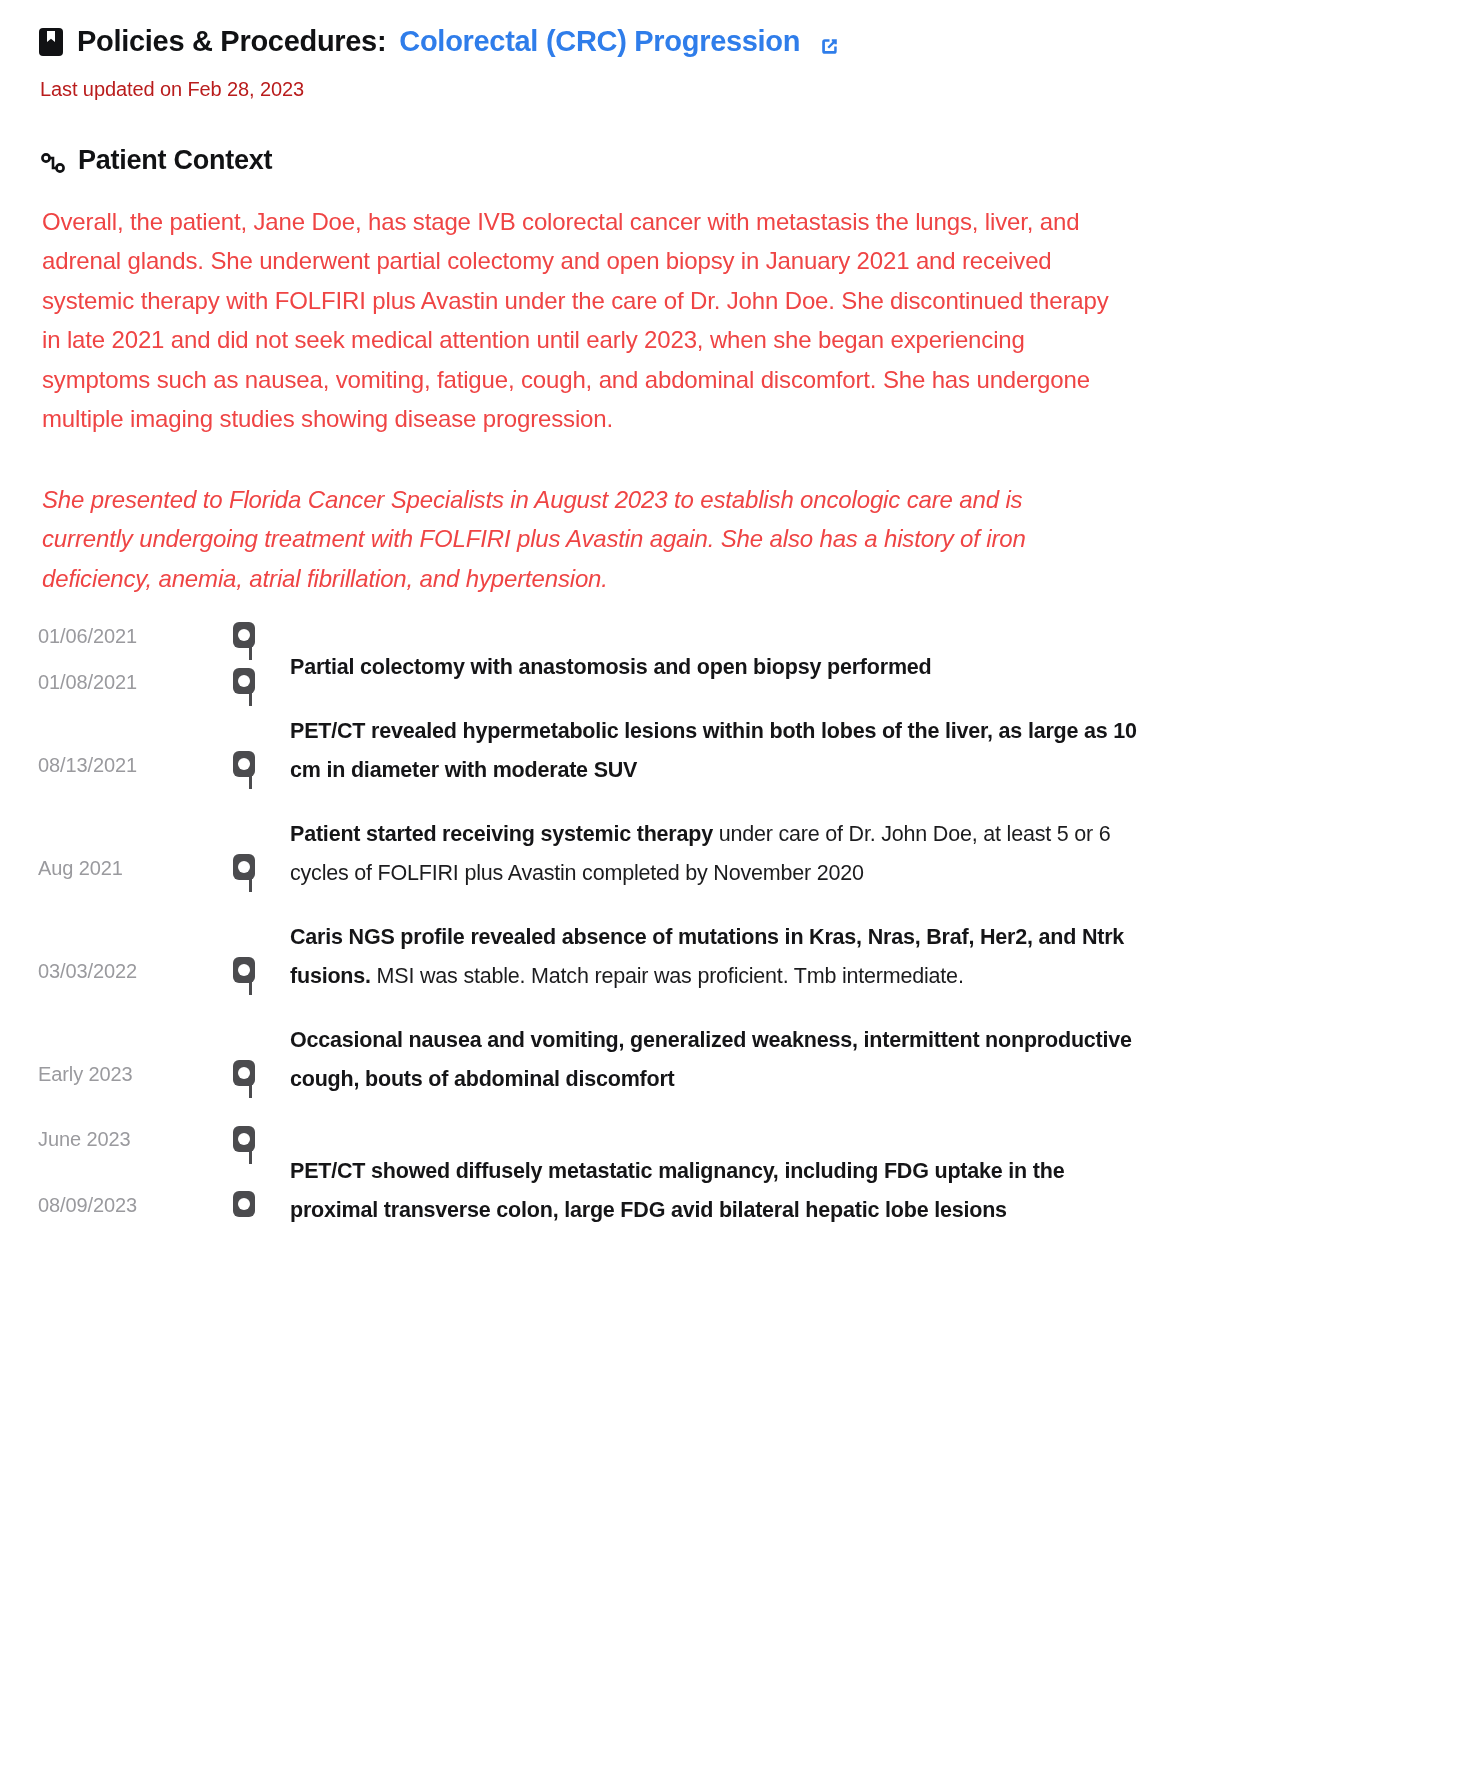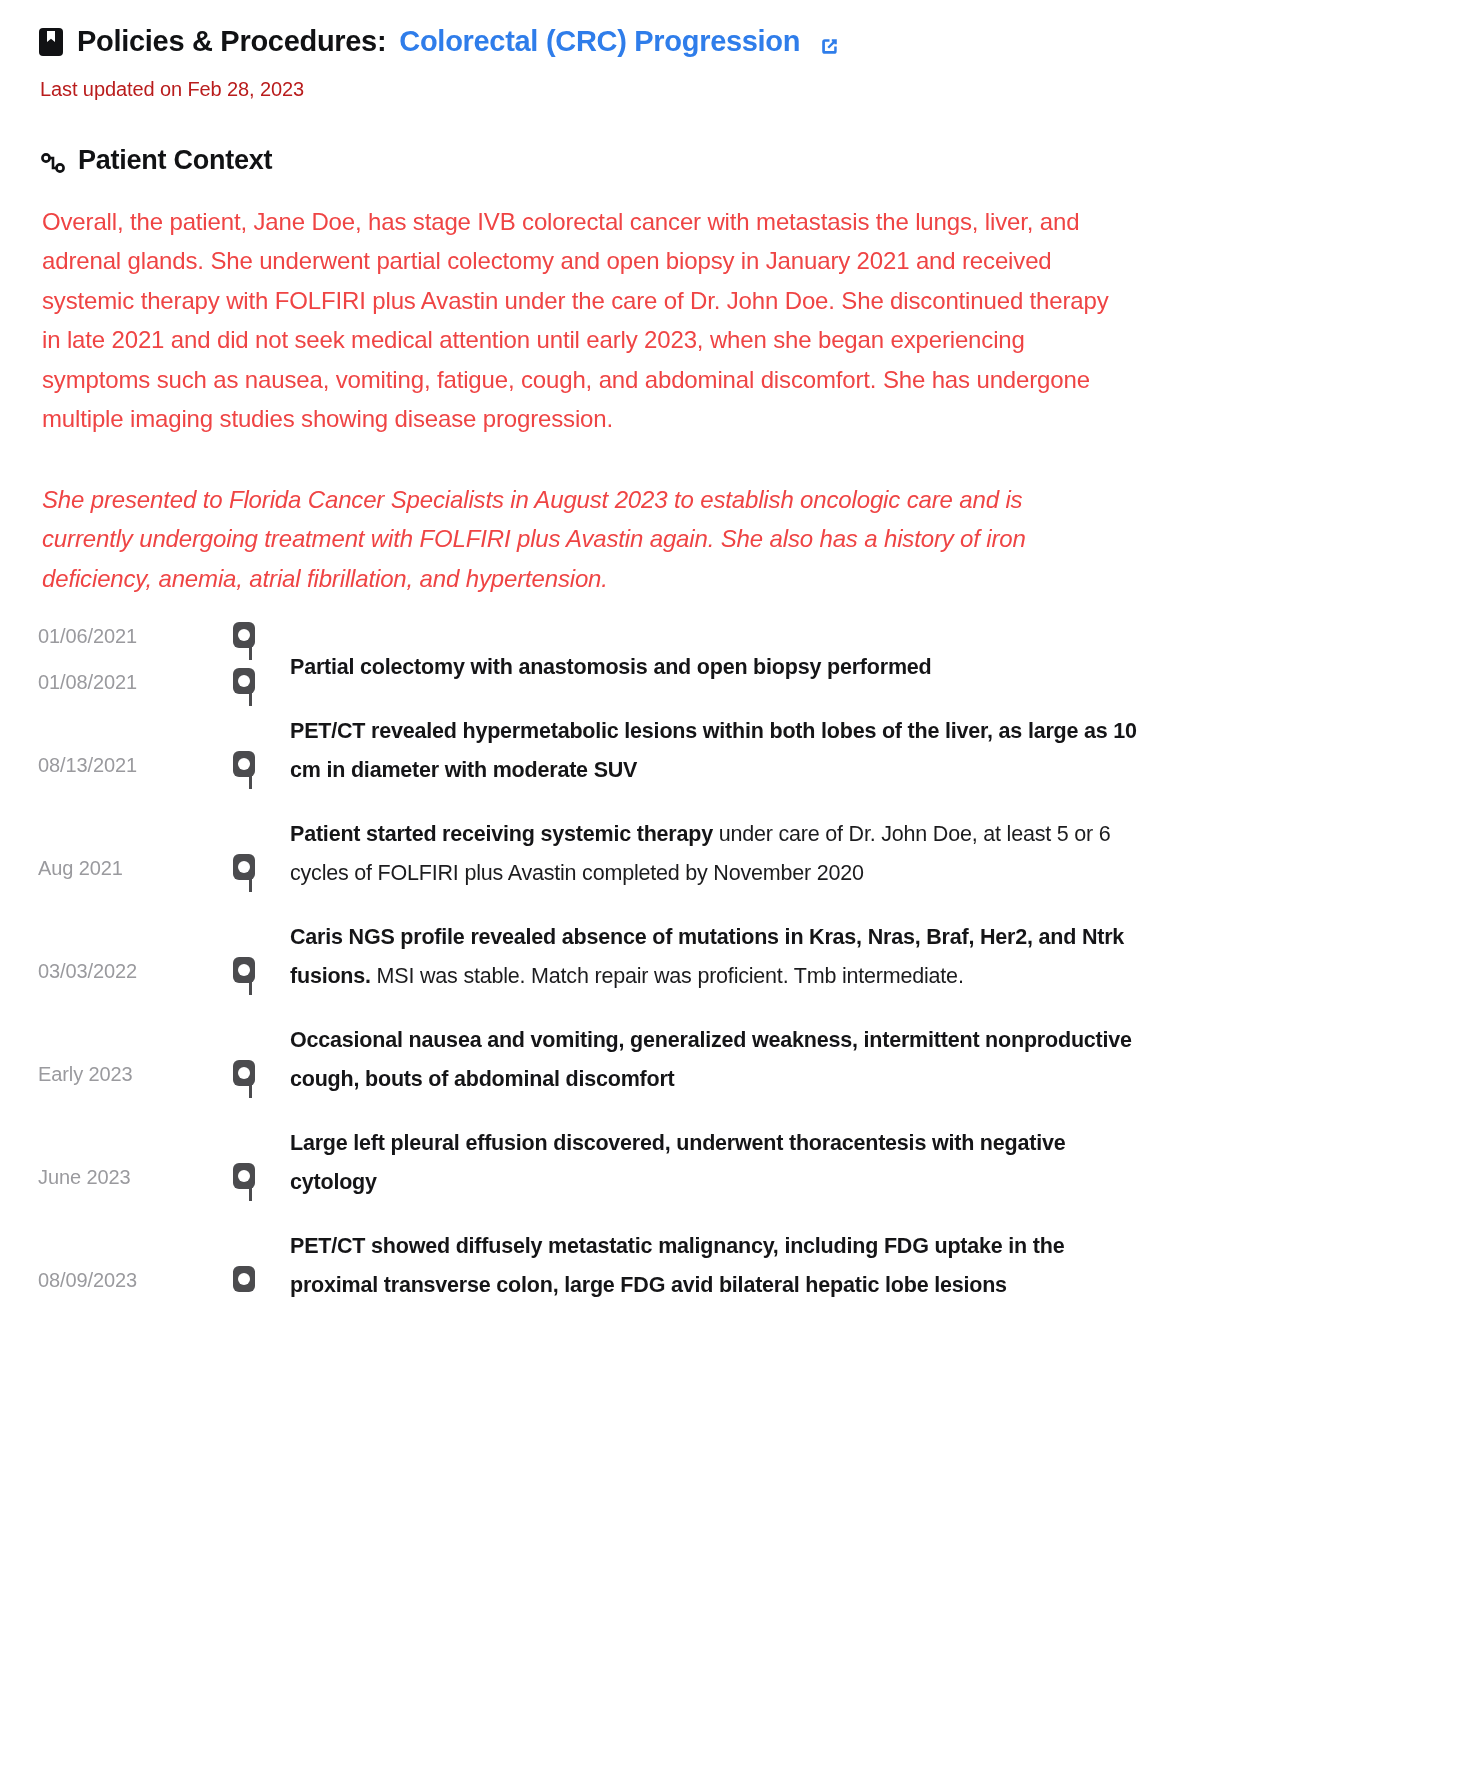--- a/index.html
+++ b/index.html
@@ -249,21 +249,20 @@
           <span class="tl-marker"></span>
         </div>
         <div class="tl-content"><span class="b">Occasional nausea and vomiting, generalized weakness, intermittent nonproductive cough, bouts of abdominal discomfort</span></div>
       </div>
       <div class="tl-row">
         <div class="tl-date">June 2023</div>
         <div class="tl-marker-col">
           <span class="tl-line"></span>
           <span class="tl-marker"></span>
         </div>
-        <div class="tl-content"><span class="b">Large left pleural effusion discovered, underwent thoracentesis with negative cytology</span></div>
       </div>
       <div class="tl-row">
         <div class="tl-date">08/09/2023</div>
         <div class="tl-marker-col">
           <span class="tl-marker"></span>
         </div>
         <div class="tl-content"><span class="b">PET/CT showed diffusely metastatic malignancy, including FDG uptake in the proximal transverse colon, large FDG avid bilateral hepatic lobe lesions</span></div>
       </div>
     </div>
 

